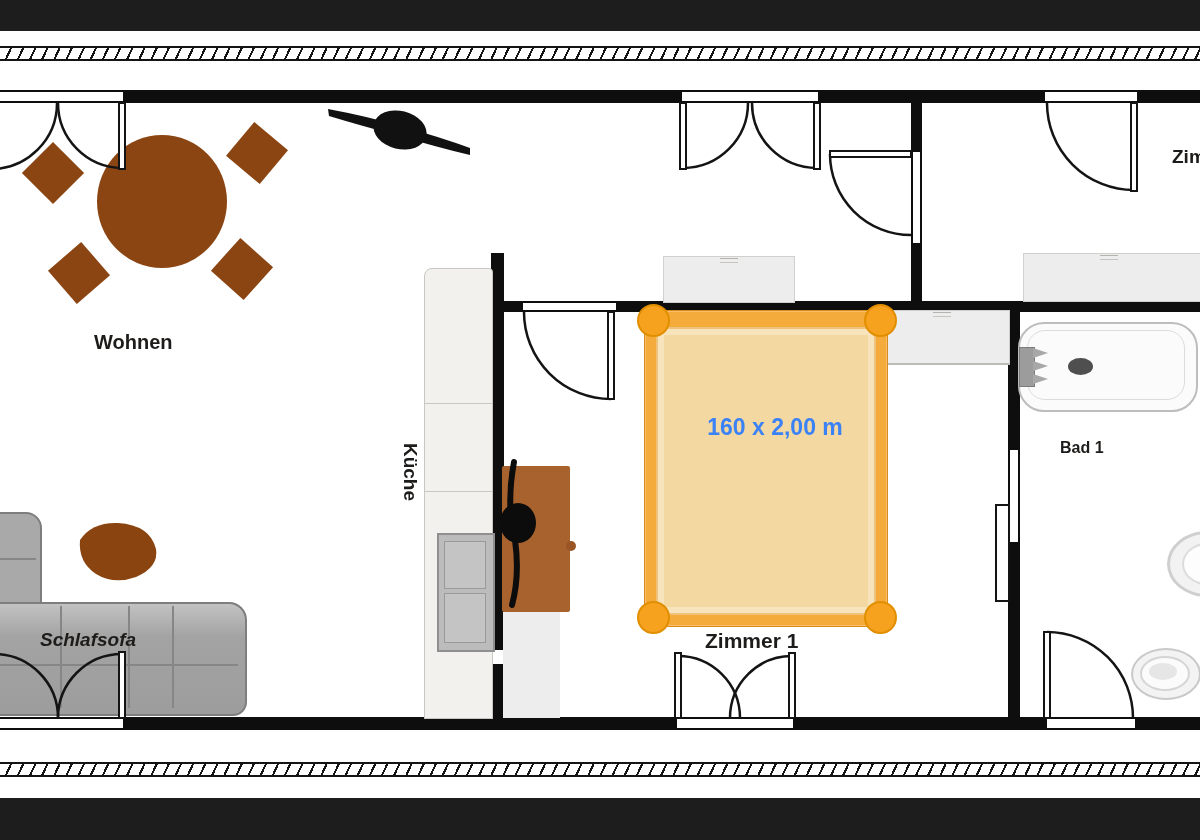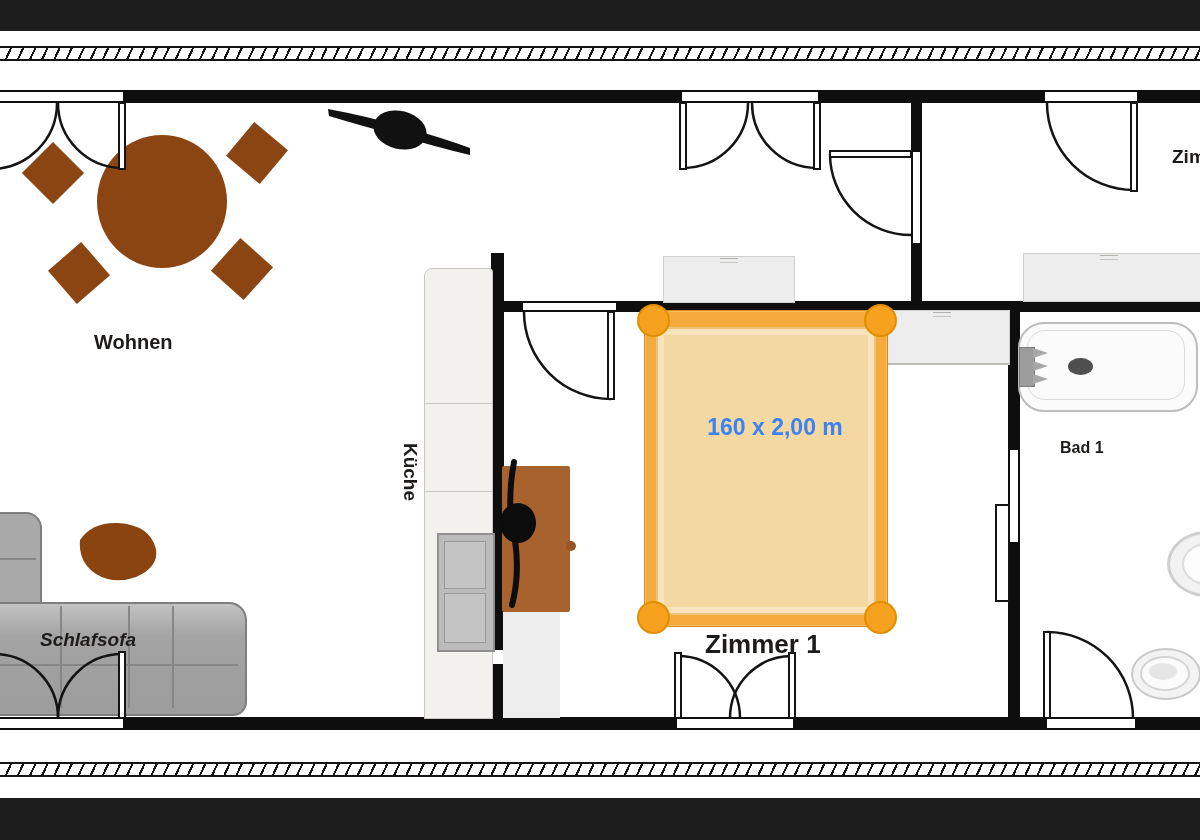--- a/index.html
+++ b/index.html
@@ -187,17 +187,17 @@
       <path d="M1033,348 l15,5 -15,5 z" fill="#a8a8a8"></path>
       <path d="M1033,361 l15,5 -15,5 z" fill="#a8a8a8"></path>
       <path d="M1033,374 l15,5 -15,5 z" fill="#a8a8a8"></path>
     </g>
   </svg>
 
   <div class="label" style="left:94px;top:331px;width:92px;font-size:20px;text-align:left;">Wohnen</div>
   <div class="label" style="left:375px;top:461px;width:70px;font-size:19px;text-align:center;transform:rotate(90deg);">Küche</div>
   <div class="label" style="left:40px;top:629px;font-size:19px;font-style:italic;">Schlafsofa</div>
   <div class="label" style="left:650px;top:414px;width:250px;font-size:23px;text-align:center;color:#3b82f6;">160 x 2,00 m</div>
-  <div class="label" style="left:705px;top:629px;font-size:26px;">Zimmer 1</div>
+  <div class="label" style="left:705px;top:629px;font-size:21px;">Zimmer 1</div>
   <div class="label" style="left:1024px;top:439px;font-size:16px;margin-left:36px;">Bad 1</div>
   <div class="label" style="left:1172px;top:146px;font-size:19px;">Zimmer 2</div>
 
 </div>
 
 </body></html>

